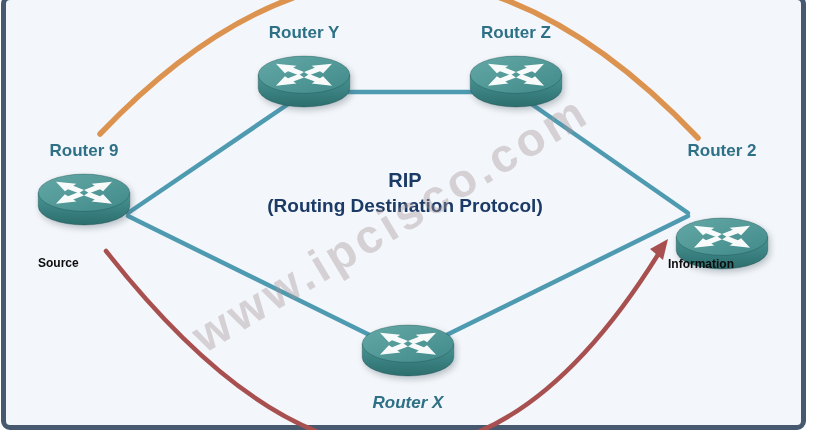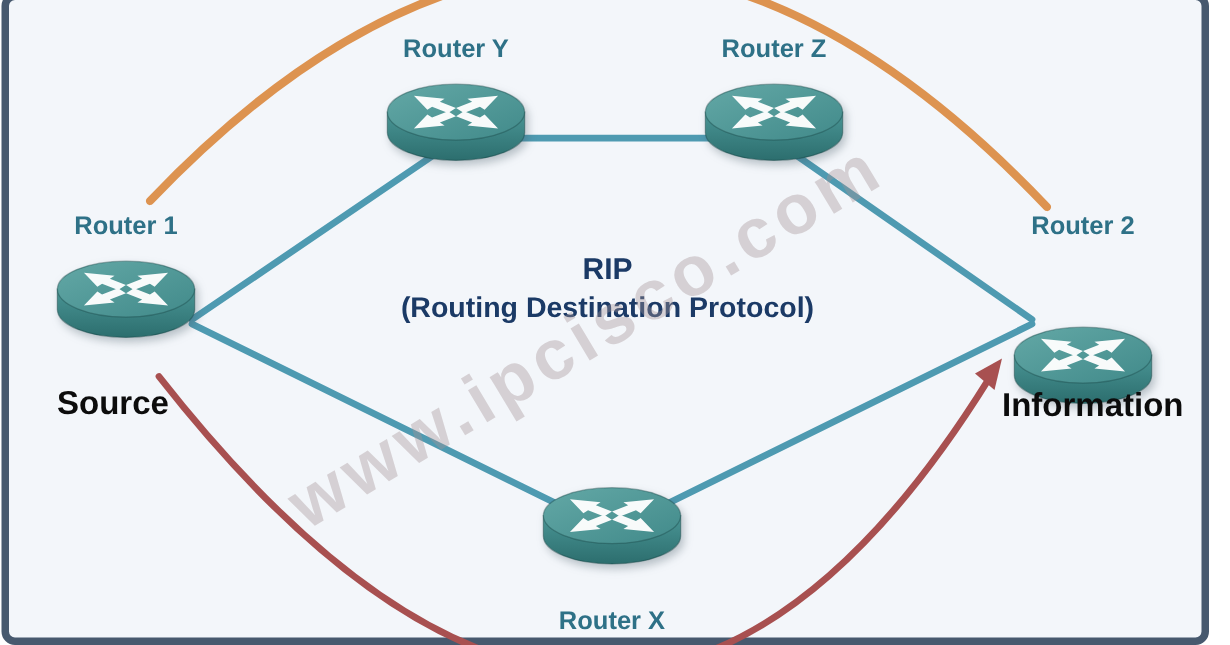--- a/index.html
+++ b/index.html
@@ -13,23 +13,23 @@
     background:#f3f6fa;
   }
   .links{position:absolute;left:0;top:0;z-index:2;}
   .node{position:absolute;z-index:3;width:104px;display:flex;flex-direction:column;align-items:center;}
   .node .nlabel{
     font-weight:bold;font-size:17px;color:#2e7187;line-height:18px;white-space:nowrap;
   }
   .node .ricon{width:102px;height:61px;margin-top:9px;filter:drop-shadow(2px 3px 3px rgba(70,90,100,.35));}
   .node.label-below{flex-direction:column;}
   .node.label-below .ricon{margin-top:0;}
-  .node.label-below .nlabel{margin-top:24px;}
+  .node.label-below .nlabel{margin-top:13px;font-style:italic;}
   .endpoint{
-    position:absolute;z-index:4;font-weight:bold;font-size:22px;color:#0c0c0c;white-space:nowrap;
+    position:absolute;z-index:4;font-weight:bold;font-size:12px;color:#0c0c0c;white-space:nowrap;
   }
   .endpoint.src{left:38px;top:256px;}
   .endpoint.dst{left:668px;top:257px;}
   .riptext{
     position:absolute;z-index:4;left:215px;top:167px;width:380px;text-align:center;
     color:#1b3a66;font-weight:bold;font-size:19px;line-height:26px;
   }
   .riptext .t1{font-size:20px;}
   .watermark{
     position:absolute;z-index:9;left:196px;top:312px;
@@ -78,21 +78,21 @@
     <line x1="128" y1="216" x2="404" y2="352" stroke="#4e9ab1" stroke-width="4.5" stroke-linecap="round"></line>
     <line x1="412" y1="352" x2="688" y2="216" stroke="#4e9ab1" stroke-width="4.5" stroke-linecap="round"></line>
 
     <path d="M100,134 Q398,-178 698,138" fill="none" stroke="#dd9350" stroke-width="5.5" stroke-linecap="round"></path>
 
     <path d="M106,251 Q415,645 659,253" fill="none" stroke="#a85050" stroke-width="4.5" stroke-linecap="round"></path>
     <polygon points="668,239 663,260 650,249" fill="#a85050"></polygon>
   </svg>
 
   <div class="node" style="left:32px;top:142px;">
-    <div class="nlabel">Router 1</div>
+    <div class="nlabel">Router 9</div>
     <svg class="ricon" viewBox="0 0 120 72">
         <use href="#routerShape"></use>
       </svg>
   </div>
 
   <div class="node" style="left:252px;top:24px;">
     <div class="nlabel">Router Y</div>
     <svg class="ricon" viewBox="0 0 120 72">
         <use href="#routerShape"></use>
       </svg>

